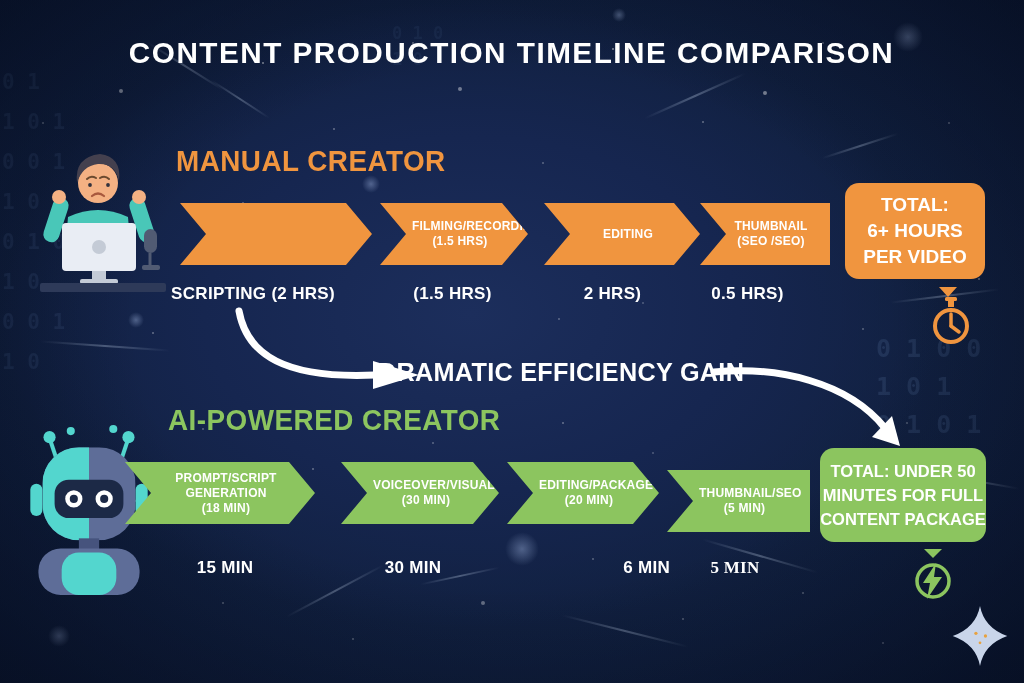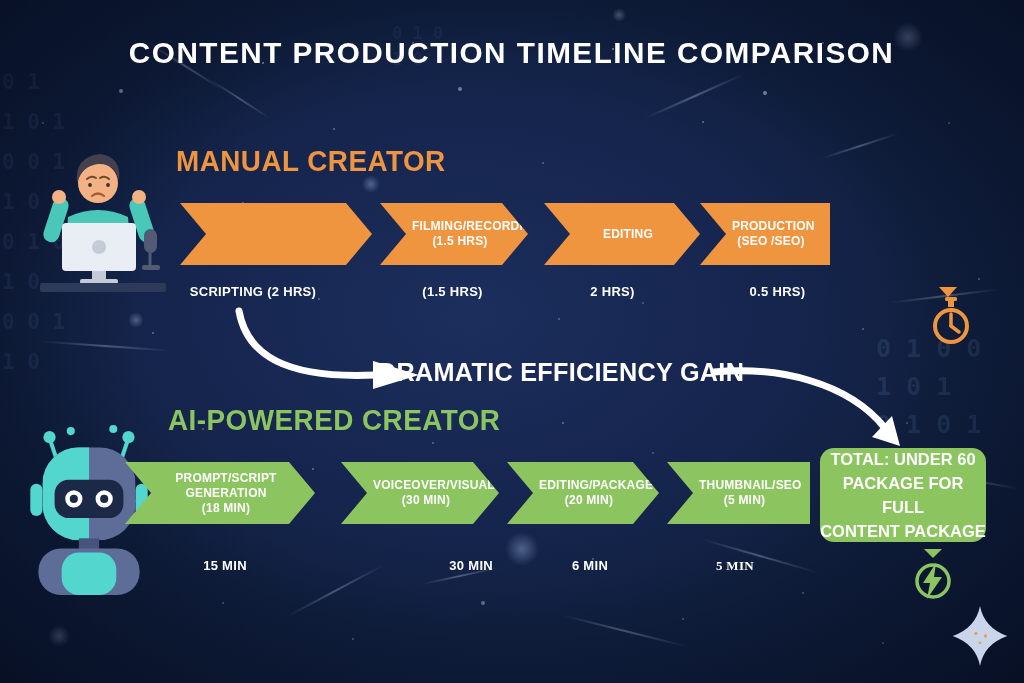--- a/index.html
+++ b/index.html
@@ -54,21 +54,21 @@
   .ai-heading{left:168px;top:404px;color:#8CC55F;}
 
   
   .chev{height:62px;display:block;}
   .chev.orange{top:203px;background:#F0953F;}
   .chev.green{top:462px;background:#8CC55F;}
   .chev.mid{clip-path:polygon(26px 50%, 0 0, calc(100% - 26px) 0, 100% 50%, calc(100% - 26px) 100%, 0 100%);}
   .chev.end{clip-path:polygon(26px 50%, 0 0, 100% 0, 100% 100%, 0 100%);}
   .chev-text{display:flex;flex-direction:column;justify-content:center;height:100%;
     padding:0 20px 0 32px;text-align:center;font-weight:bold;font-size:12px;line-height:15px;color:#fff;letter-spacing:.2px;}
-  .blab{font-size:13px;font-weight:bold;color:#fff;text-align:center;letter-spacing:.3px;}
+  .blab{font-size:17px;font-weight:bold;color:#fff;text-align:center;letter-spacing:.3px;}
   .blab.o{top:284px;}
   .blab.g{top:541px;margin-top:17px;}
 
   
   .total-box{display:flex;flex-direction:column;justify-content:center;text-align:center;
     font-weight:bold;color:#fff;border-radius:14px;}
   .total-box.orange{left:845px;top:183px;width:140px;height:96px;background:#F0953F;font-size:19px;line-height:26px;}
   .total-box.green{left:820px;top:448px;width:166px;height:94px;background:#8CC55F;font-size:16.5px;line-height:24px;}
   .tri{width:0;height:0;border-left:9px solid transparent;border-right:9px solid transparent;}
   .tri.orange{left:939px;top:287px;border-top:10px solid #F0953F;}
@@ -158,30 +158,35 @@
     </div>
   </div>
   <div class="chev orange mid" style="left:544px;width:156px;">
     <div class="chev-text">
       <span>EDITING</span>
       <span></span>
     </div>
   </div>
   <div class="chev orange end" style="left:700px;width:130px;">
     <div class="chev-text">
-      <span>PRODUCTION</span>
+      <span>THUMBNAIL</span>
       <span>(SEO /SEO)</span>
     </div>
   </div>
 
   <div class="blab o" style="left:170px;width:166px;">SCRIPTING (2 HRS)</div>
   <div class="blab o" style="left:385px;width:135px;">(1.5 HRS)</div>
   <div class="blab o" style="left:545px;width:135px;text-align:center;">2 HRS)</div>
-  <div class="blab o" style="left:710px;width:135px;">0.5 HRS)</div>
-
+  <div class="blab o" style="left:680px;width:135px;">0.5 HRS)</div>
+
+  <div class="total-box orange">
+    <span>TOTAL:</span>
+    <span>6+ HOURS</span>
+    <span>PER VIDEO</span>
+  </div>
   <div class="tri orange"></div>
   <svg style="left:927px;top:296px;" width="48" height="52" viewBox="0 0 48 52">
     <rect x="18" y="1" width="12" height="4" rx="1.5" fill="#F0953F"></rect>
     <rect x="21" y="5" width="6" height="6" fill="#F0953F"></rect>
     <circle cx="24" cy="30" r="16" stroke="#F0953F" stroke-width="4" fill="none"></circle>
     <line x1="24" y1="30" x2="24" y2="18" stroke="#F0953F" stroke-width="3.5" stroke-linecap="round"></line>
     <line x1="24" y1="30" x2="32" y2="36" stroke="#F0953F" stroke-width="3.5" stroke-linecap="round"></line>
   </svg>
 
   <svg style="left:225px;top:303px;" width="210" height="95" viewBox="0 0 210 95">
@@ -235,35 +240,35 @@
       <span>VOICEOVER/VISUALS</span>
       <span>(30 MIN)</span>
     </div>
   </div>
   <div class="chev green mid" style="left:507px;width:152px;">
     <div class="chev-text">
       <span>EDITING/PACKAGE</span>
       <span>(20 MIN)</span>
     </div>
   </div>
-  <div class="chev green end" style="left:667px;width:143px;">
+  <div class="chev green end" style="left:667px;width:143px;margin-top:8px;">
     <div class="chev-text">
       <span>THUMBNAIL/SEO</span>
       <span>(5 MIN)</span>
     </div>
   </div>
 
   <div class="blab g" style="left:143px;width:164px;">15 MIN</div>
-  <div class="blab g" style="left:333px;width:160px;text-align:right;">30 MIN</div>
-  <div class="blab g" style="left:510px;width:160px;">6 MIN</div>
+  <div class="blab g" style="left:333px;width:160px;">30 MIN</div>
+  <div class="blab g" style="left:510px;width:160px;text-align:right;">6 MIN</div>
   <div class="blab g" style="left:660px;width:150px;font-family:Liberation Serif, serif;">5 MIN</div>
 
   <div class="total-box green">
-    <span>TOTAL: UNDER 60</span>
-    <span>PACKAGE FOR FULL</span>
+    <span>TOTAL: UNDER 50</span>
+    <span>MINUTES FOR FULL</span>
     <span>CONTENT PACKAGE</span>
   </div>
   <div class="tri green"></div>
   <svg style="left:912px;top:557px;" width="42" height="46" viewBox="0 0 42 46">
     <circle cx="21" cy="24" r="16" stroke="#8CC55F" stroke-width="3.5" fill="none"></circle>
     <path d="M24 6 L11 26 L18 26 L15 42 L30 20 L22 20 Z" fill="#8CC55F"></path>
   </svg>
 
   <svg style="left:952px;top:606px;" width="56" height="60" viewBox="0 0 40 44">
     <path d="M20 0 Q23 16 40 22 Q23 28 20 44 Q17 28 0 22 Q17 16 20 0 Z" fill="#C9D5EA"></path>

